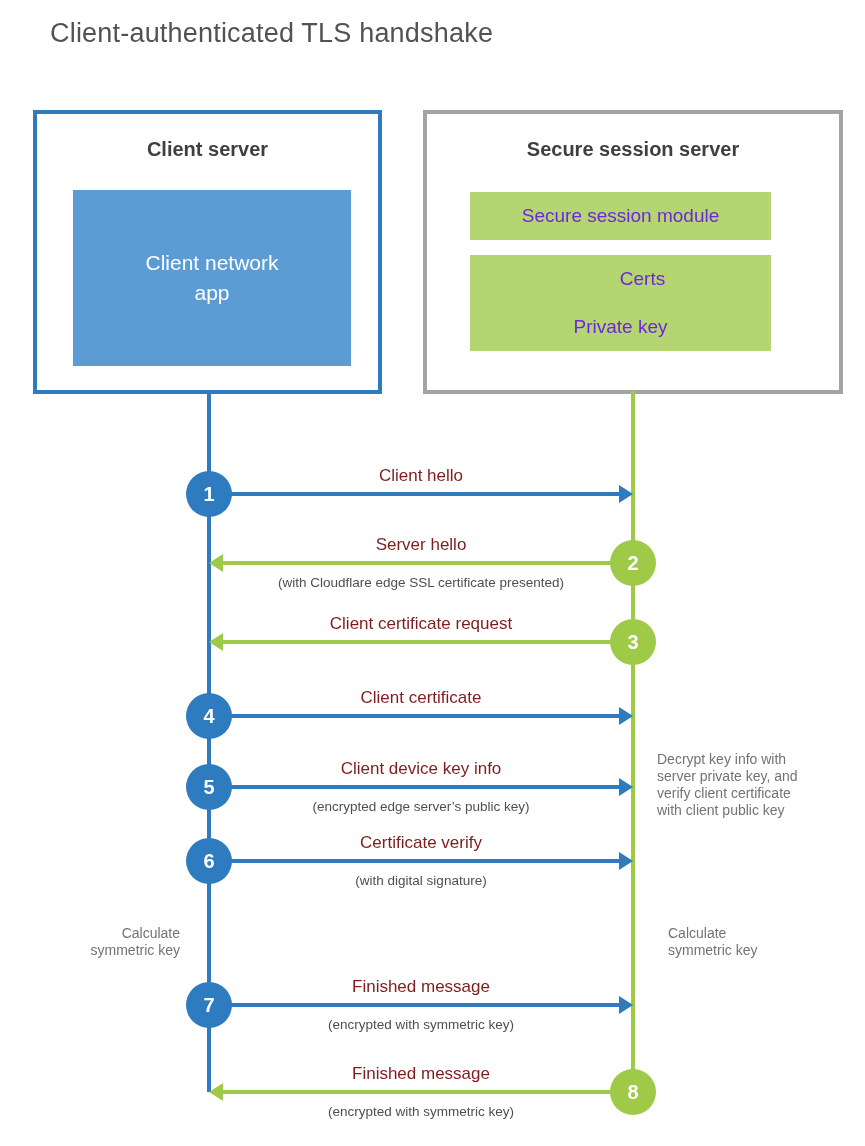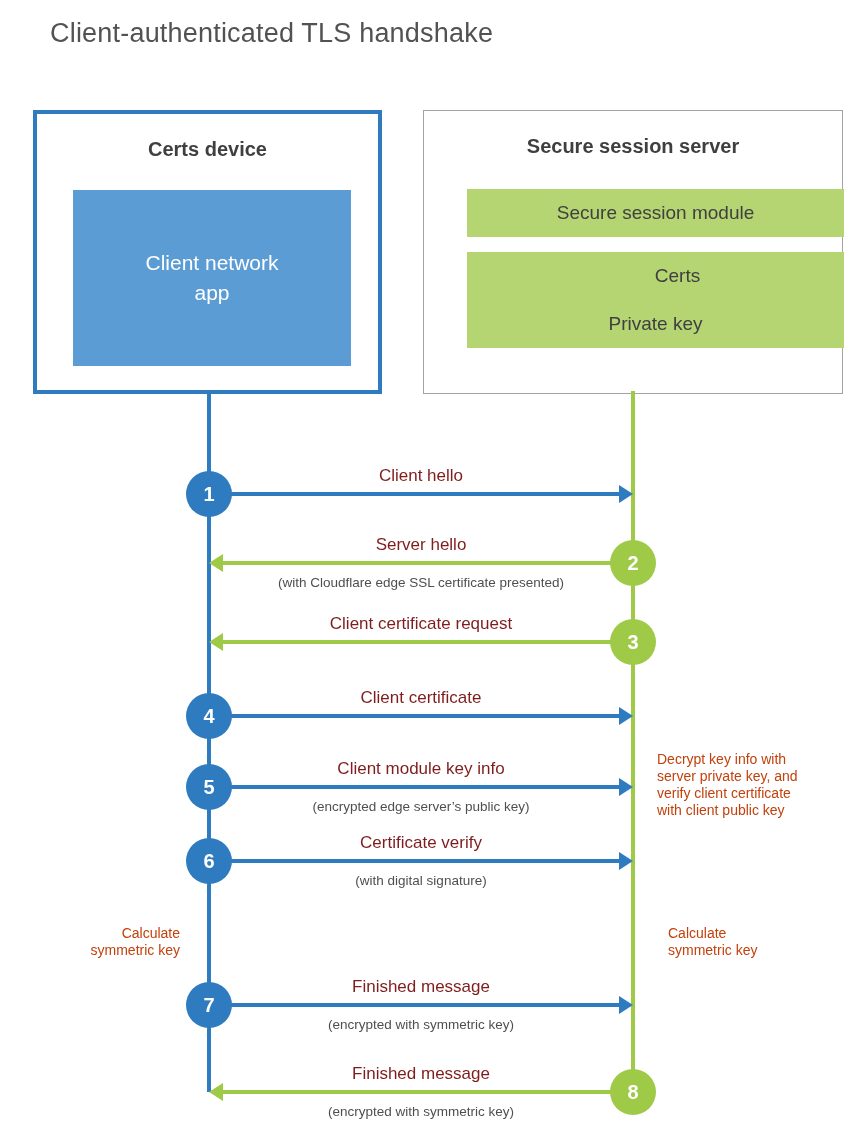--- a/index.html
+++ b/index.html
@@ -5,29 +5,29 @@
   * { margin:0; padding:0; box-sizing:border-box; }
   body { background:#ffffff; font-family:"Liberation Sans","DejaVu Sans",sans-serif; }
   .stage { position:relative; width:865px; height:1146px; background:#ffffff; overflow:hidden; }
 
   .page-title { position:absolute; left:30px; top:18px; font-size:27px; font-weight:300;
                 color:#525252; letter-spacing:0.2px;margin-left:20px; }
 
   
   .box { position:absolute; top:110px; height:284px; background:#ffffff; }
   .box.client { left:33px;  width:349px; border:4px solid #2e7bc0; }
-  .box.server { left:423px; width:420px; border:1px solid #a3a3a3; }
+  .box.server { left:423px; width:420px; border:4px solid #a3a3a3; }
   .box-title { margin-top:24px; text-align:center; font-size:20px; font-weight:bold; color:#3f3f3f; }
 
   .app-box { position:absolute; left:36px; top:76px; width:278px; height:176px; background:#5b9cd5;
              display:flex; align-items:center; justify-content:center; }
   .app-box span { color:#ffffff; font-size:21px; text-align:center; white-space:pre-line; line-height:1.45; }
 
-  .module-bar { position:absolute; left:43px; width:377px; height:48px; background:#b5d573;
-                display:flex; align-items:center; justify-content:center; color:#404040; font-size:19px; }
+  .module-bar { position:absolute; left:43px; width:301px; height:48px; background:#b5d573;
+                display:flex; align-items:center; justify-content:center; color:#6d28d9; font-size:19px; }
   .module-bar.m0 { top:78px; } .module-bar.m1 { top:141px;padding-left:44px; } .module-bar.m2 { top:189px; }
 
   
   .lifeline { position:absolute; width:4px; }
   .lifeline.client { left:207px; top:391px; height:701px; background:#2e7bc0; }
   .lifeline.server { left:631px; top:391px; height:703px; background:#9fca48; }
 
   
   .msg { position:absolute; left:209px; width:424px; height:0; }
   .msg .label { position:absolute; left:0; right:0; bottom:8px; text-align:center;
@@ -42,34 +42,34 @@
   .from-server .line { left:11px; right:20px; background:#9fca48; }
   .from-server .head { left:0; border-right:14px solid #9fca48; }
 
   .badge { position:absolute; top:-23px; width:46px; height:46px; border-radius:50%;
            display:flex; align-items:center; justify-content:center;
            color:#ffffff; font-size:20px; font-weight:bold; }
   .from-client .badge { left:-23px; background:#2e7bc0; }
   .from-server .badge { right:-23px; background:#9fca48; }
 
   
-  .note { position:absolute; font-size:14px; color:#c2410c; line-height:1.22; white-space:pre-line; }
+  .note { position:absolute; font-size:14px; color:#737373; line-height:1.22; white-space:pre-line; }
   .note.server-note { left:657px; top:751px; width:185px; }
   .note.calc-left  { left:40px;  top:925px; width:140px; text-align:right; }
   .note.calc-right { left:668px; top:925px; width:140px; text-align:left; }
 </style>
 </head>
 <body>
 
 <div class="stage">
 
   <div class="page-title">Client-authenticated TLS handshake</div>
 
   <div class="box client">
-    <div class="box-title">Certs device</div>
+    <div class="box-title">Client server</div>
     <div class="app-box">
       <span>Client network
 app</span>
     </div>
   </div>
 
   <div class="box server">
     <div class="box-title">Secure session server</div>
     <div class="module-bar m0">Secure session module</div>
     <div class="module-bar m1">Certs</div>
@@ -102,21 +102,21 @@
   </div>
 
   <div class="msg from-client" style="top:716px">
     <div class="label">Client certificate</div>
     <div class="line"></div>
     <div class="head"></div>
     <div class="badge">4</div>
   </div>
 
   <div class="msg from-client" style="top:787px">
-    <div class="label">Client module key info</div>
+    <div class="label">Client device key info</div>
     <div class="line"></div>
     <div class="head"></div>
     <div class="sub">(encrypted edge server’s public key)</div>
     <div class="badge">5</div>
   </div>
 
   <div class="msg from-client" style="top:861px">
     <div class="label">Certificate verify</div>
     <div class="line"></div>
     <div class="head"></div>

